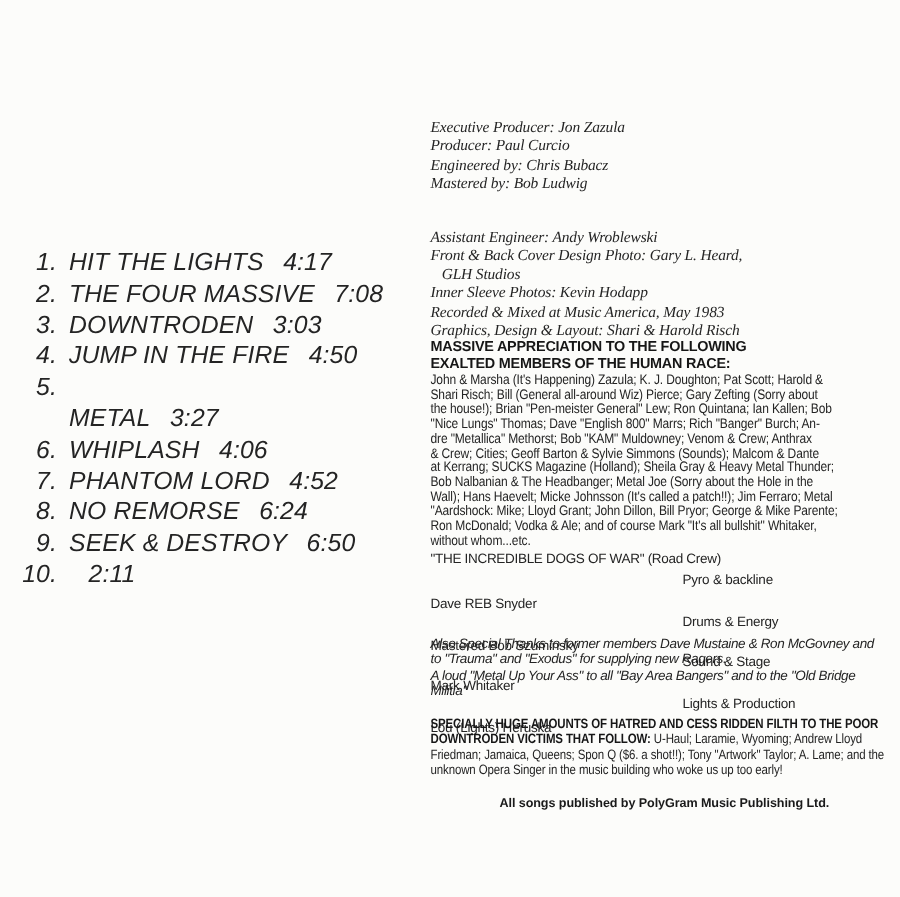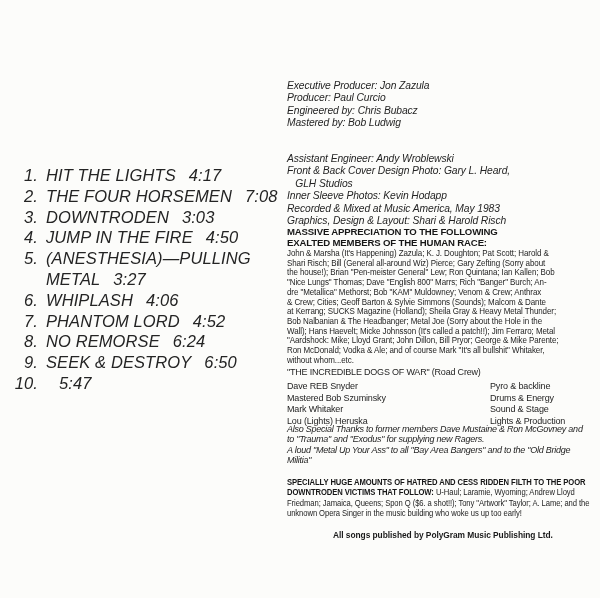--- a/index.html
+++ b/index.html
@@ -20,36 +20,36 @@
     letter-spacing:0.1px;
     color:#242424;
     white-space:nowrap;
   }
   .trow { display:flex; }
   .tnum { display:inline-block; width:28px; text-align:right; margin-right:8px; flex:none; }
   .ttime { margin-left:13px; }
 
   
   .blk { position:absolute; left:287px; width:313px; white-space:pre-wrap; color:#242424; }
-  .it  { font-style:italic; font-size:10.3px; line-height:12.4px; letter-spacing:-0.1px; }
+  .it  { font-style:italic; font-size:10.3px; line-height:12.4px; letter-spacing:-0.1px;font-family:Liberation Serif, serif; }
   .b-production  { top:80px; }
   .b-engineering { top:153px; }
 
   .b-massive-head {
     top:227px; font-weight:bold; font-size:9.6px; line-height:10.6px;
     letter-spacing:-0.15px; color:#161616;
   }
   .b-massive-body {
     top:249px; font-size:9.2px; line-height:9.7px; letter-spacing:-0.1px;
     width:360px; transform:scaleX(0.87); transform-origin:0 0;
   }
   .b-dogs { top:367px; font-size:9px; letter-spacing:-0.2px; }
   .b-crew { top:381px; font-size:9px; line-height:11.5px; letter-spacing:-0.15px; white-space:normal; }
   .crew-row  { display:flex; }
-  .crew-name { width:203px; flex:none; }
+  .crew-name { width:168px; flex:none;margin-top:16px; }
 
   .b-also { top:424px; font-size:9px; line-height:10.3px; letter-spacing:-0.25px;font-style:italic; }
   .b-hate {
     top:477px; font-size:9px; line-height:10.3px; letter-spacing:-0.1px;
     white-space:normal; width:368px; transform:scaleX(0.851); transform-origin:0 0;
   }
   .b-hate b { font-weight:bold; color:#161616; }
   .b-pub { top:530px; font-size:8.4px; font-weight:bold; letter-spacing:-0.05px; color:#1a1a1a;margin-left:46px; }
 </style>
 </head>
@@ -58,36 +58,35 @@
 <div class="page">
 
   <div class="tracklist">
     <div class="trow">
       <span class="tnum">1.</span>
       <span class="ttitle">HIT THE LIGHTS</span>
       <span class="ttime">4:17</span>
     </div>
     <div class="trow">
       <span class="tnum">2.</span>
-      <span class="ttitle">THE FOUR HORSEMEN</span>
+      <span class="ttitle">THE FOUR MASSIVE</span>
       <span class="ttime">7:08</span>
     </div>
     <div class="trow">
       <span class="tnum">3.</span>
       <span class="ttitle">DOWNTRODEN</span>
       <span class="ttime">3:03</span>
     </div>
     <div class="trow">
       <span class="tnum">4.</span>
       <span class="ttitle">JUMP IN THE FIRE</span>
       <span class="ttime">4:50</span>
     </div>
     <div class="trow">
       <span class="tnum">5.</span>
-      <span class="ttitle">(ANESTHESIA)—PULLING</span>
       <span class="ttime"></span>
     </div>
     <div class="trow">
       <span class="tnum"></span>
       <span class="ttitle">METAL</span>
       <span class="ttime">3:27</span>
     </div>
     <div class="trow">
       <span class="tnum">6.</span>
       <span class="ttitle">WHIPLASH</span>
@@ -103,21 +102,21 @@
       <span class="ttitle">NO REMORSE</span>
       <span class="ttime">6:24</span>
     </div>
     <div class="trow">
       <span class="tnum">9.</span>
       <span class="ttitle">SEEK &amp; DESTROY</span>
       <span class="ttime">6:50</span>
     </div>
     <div class="trow">
       <span class="tnum">10.</span>
-      <span class="ttime">5:47</span>
+      <span class="ttime">2:11</span>
     </div>
   </div>
 
   <div class="blk it b-production">Executive Producer: Jon Zazula
 Producer: Paul Curcio
 Engineered by: Chris Bubacz
 Mastered by: Bob Ludwig</div>
 
   <div class="blk it b-engineering">Assistant Engineer: Andy Wroblewski
 Front &amp; Back Cover Design Photo: Gary L. Heard,

